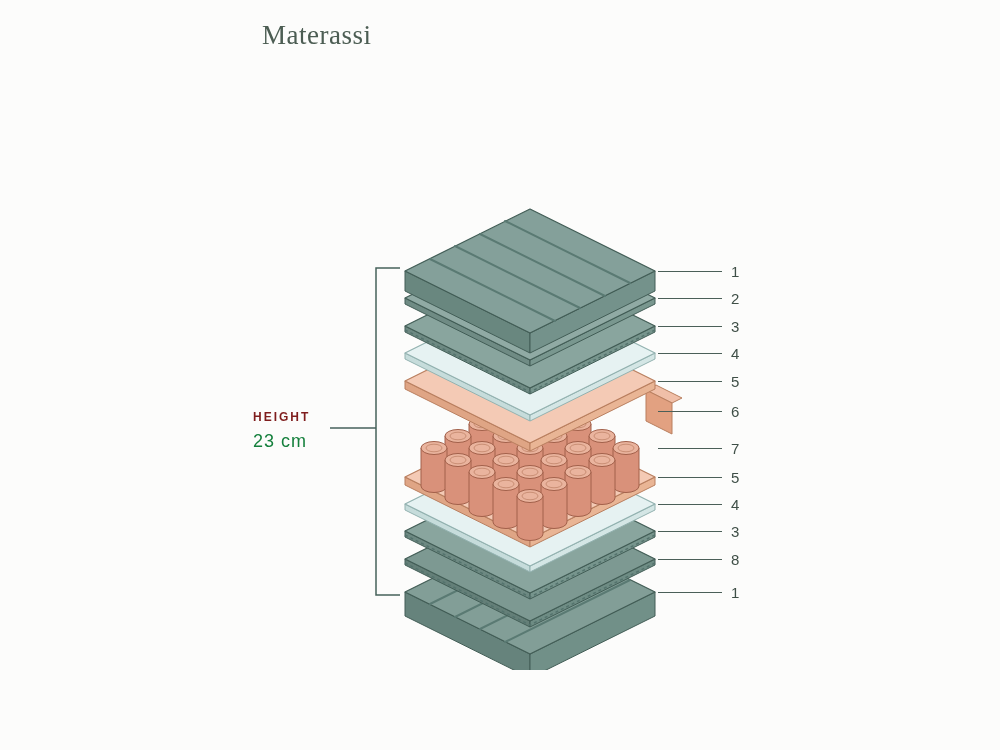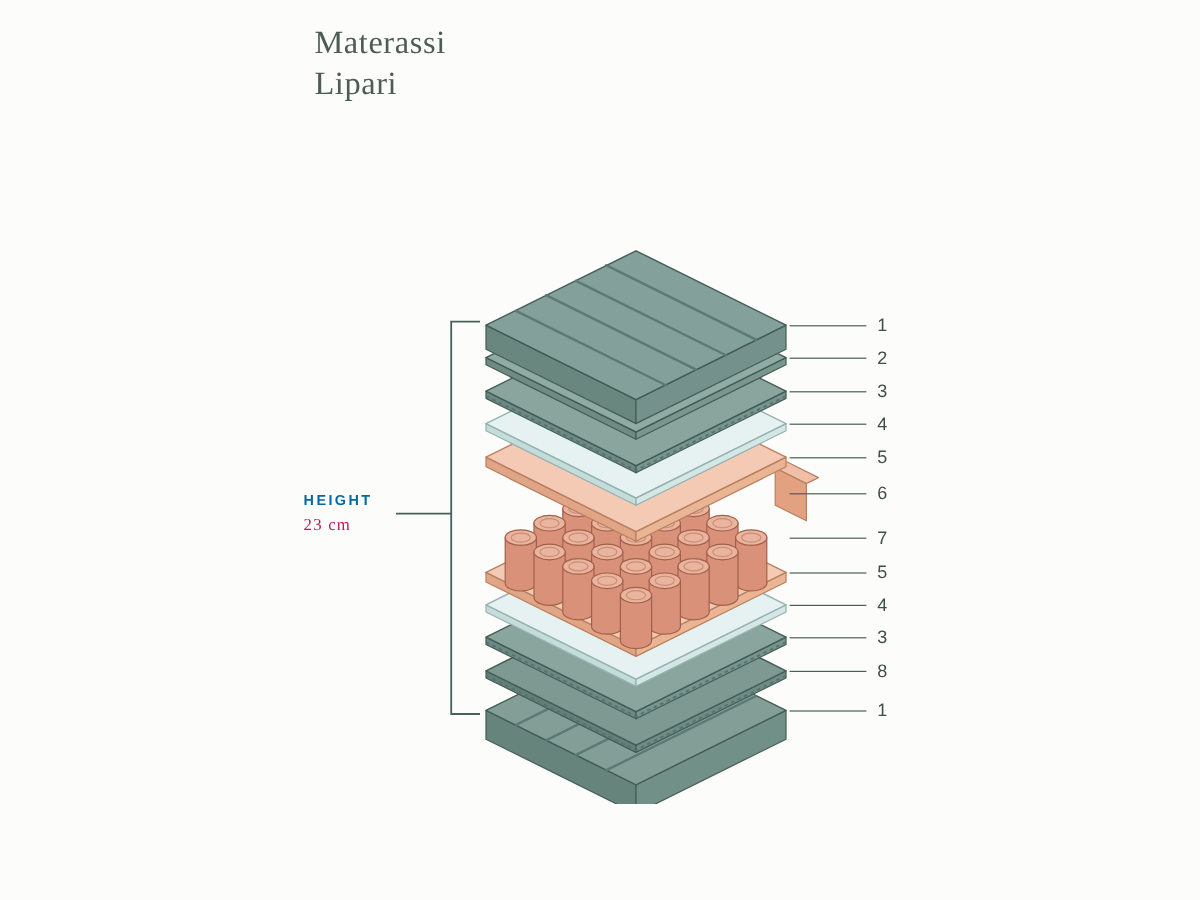--- a/index.html
+++ b/index.html
@@ -7,39 +7,38 @@
     position:relative;width:1000px;height:670px;background:#fcfcfb;
     overflow:hidden;font-family:"Liberation Sans",sans-serif;
   }
   .title{
     position:absolute;left:262px;top:18px;
     font-family:"Liberation Serif",serif;
     font-size:27px;line-height:34px;color:#4c5d53;letter-spacing:.5px;
   }
   .height-block{position:absolute;left:253px;top:410px;}
   .height-label{
-    font-size:12px;font-weight:bold;letter-spacing:2px;color:#0369a1;
-  }
-  .height-value{font-size:14px;color:#be185d;margin-top:7px;letter-spacing:1px;font-family:Liberation Serif, serif;}
+    font-size:12px;font-weight:bold;letter-spacing:2px;color:#7f1d1d;
+  }
+  .height-value{font-size:18px;color:#15803d;margin-top:7px;letter-spacing:1px;}
   .callout-row{
     position:absolute;left:658px;display:flex;align-items:center;gap:9px;
     height:20px;
   }
   .callout-line{width:64px;height:1px;background:#4a5f58;flex:0 0 auto;}
   .callout-number{font-size:15px;color:#3f4f47;}
   svg{position:absolute;left:0;top:0;}
 </style>
 </head>
 <body>
 
 <div class="stage">
 
   <div class="title">
     <div>Materassi</div>
-    <div>Lipari</div>
   </div>
 
   <div class="height-block">
     <div class="height-label">HEIGHT</div>
     <div class="height-value">23 cm</div>
   </div>
 
   <svg width="1000" height="750" viewBox="0 0 1000 750">
     <defs>
       <g id="coil">

